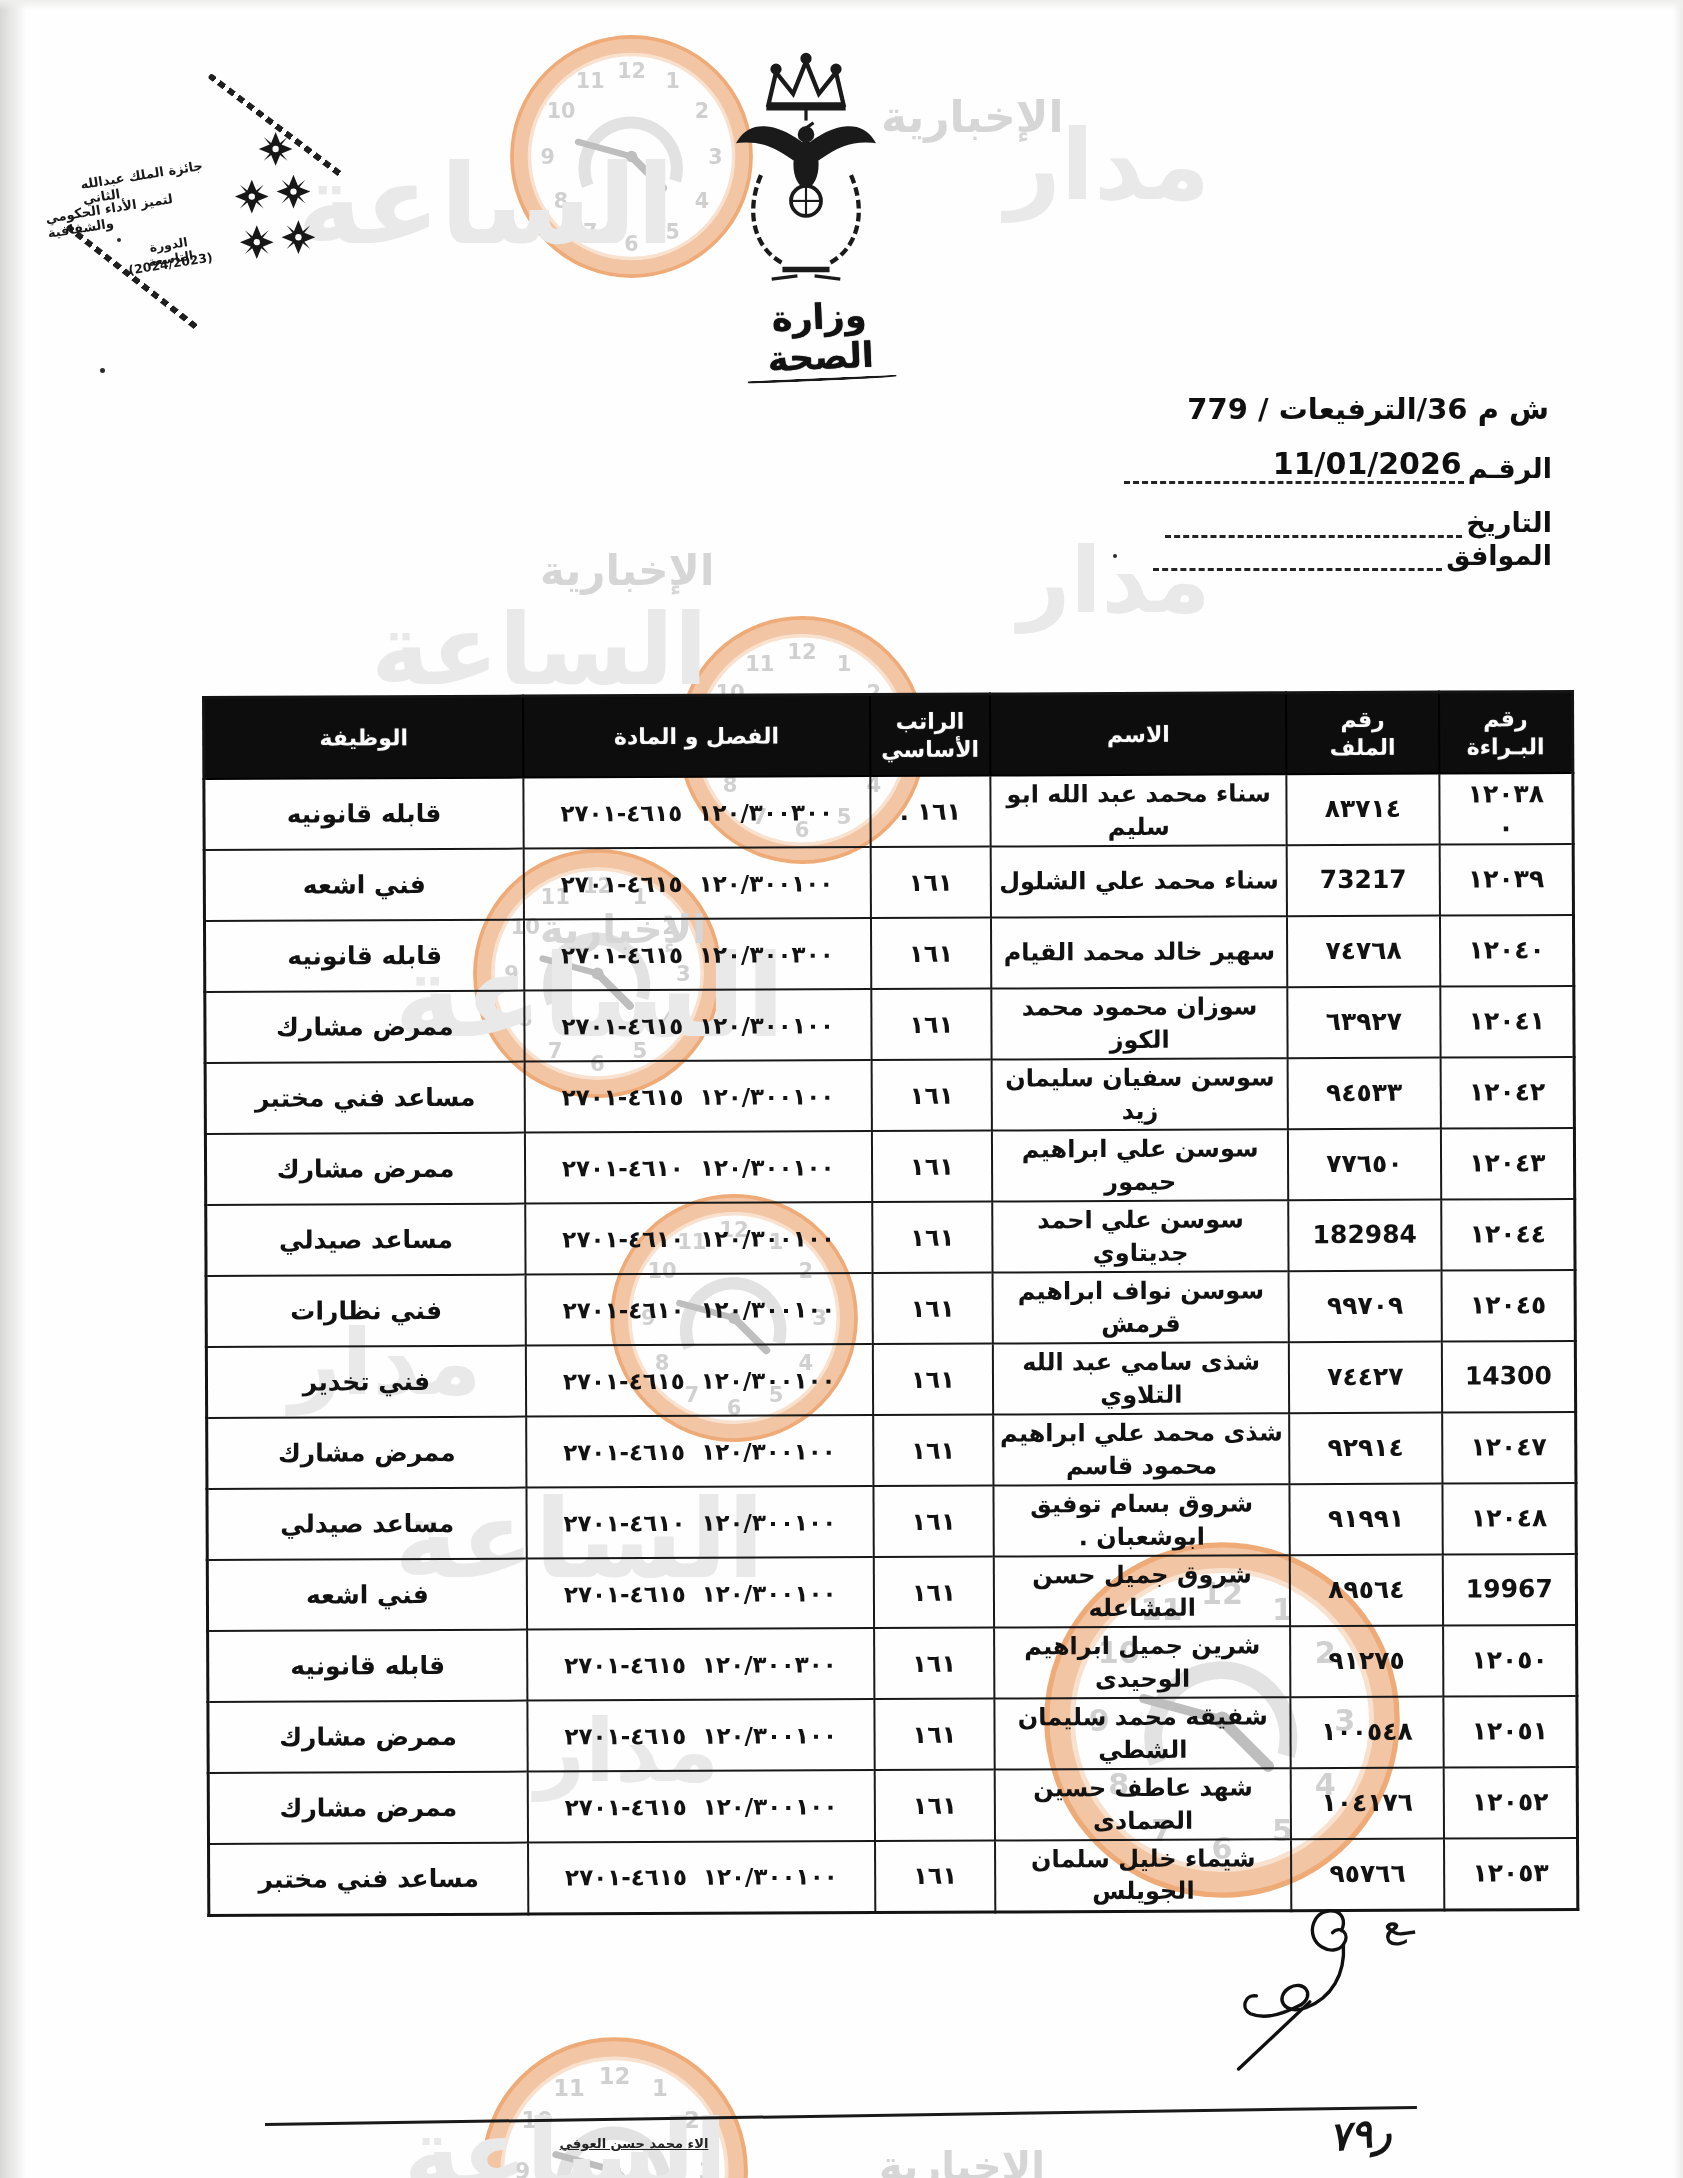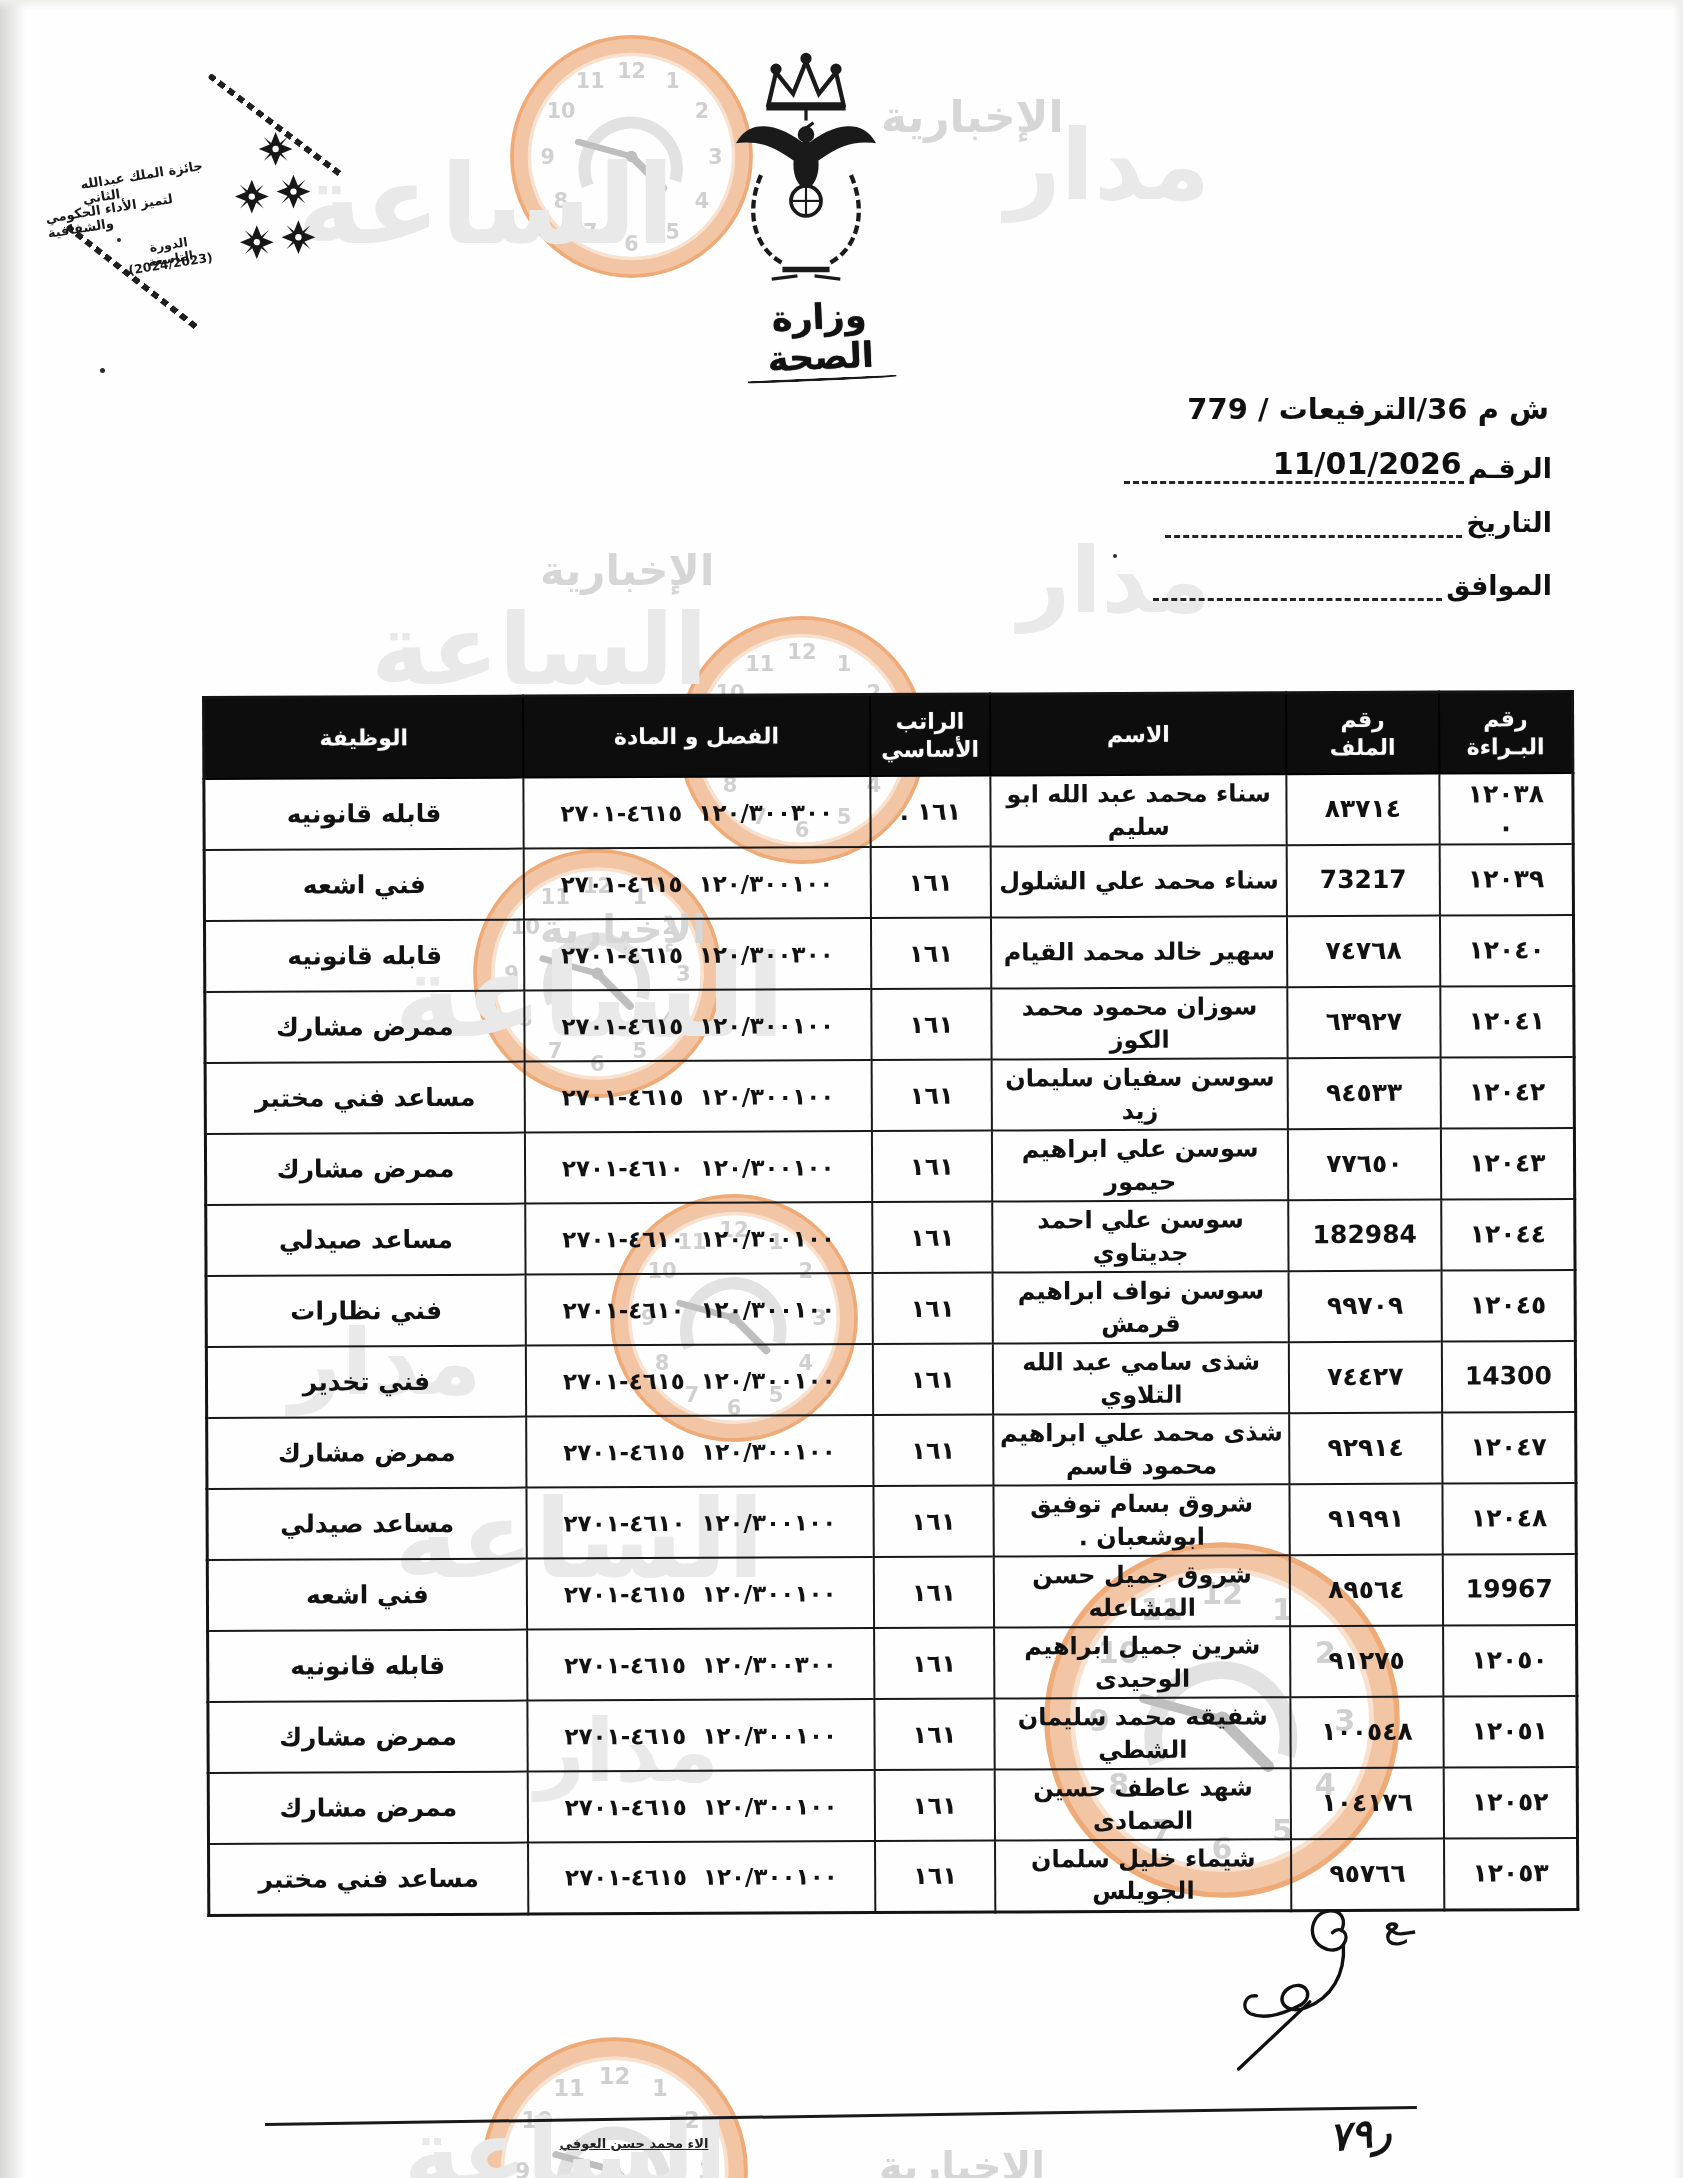--- a/index.html
+++ b/index.html
@@ -50,21 +50,21 @@
   .ministry:after{content:"";display:block;width:149px;margin:0 auto;
     border-bottom:3px solid #1a1a1a;border-radius:0 0 60% 40%;margin-top:1px;}
 
   
   .ref-line{position:absolute;right:134px;top:392px;direction:rtl;
     font-size:29px;font-weight:bold;white-space:nowrap;color:#101010;}
   .field{position:absolute;right:131px;direction:rtl;display:flex;align-items:flex-end;
     font-size:27px;font-weight:bold;color:#101010;}
   .f-num{top:446px;}
   .f-date{top:507px;}
-  .f-agree{top:570px;}
+  .f-agree{top:540px;}
   .f-label{margin-left:4px;white-space:nowrap;}
   .f-underline{display:flex;align-items:flex-end;border-bottom:3px dashed #242424;}
   .f-value{font-size:30px;font-weight:bold;direction:ltr;padding:0 2px;}
   .f-ext{display:inline-block;width:147px;height:10px;}
   .f-ext.wide{width:297px;}
   .f-ext.wide2{width:289px;}
 
   
   .speck{position:absolute;background:#2c2c2c;border-radius:50%;}
 

